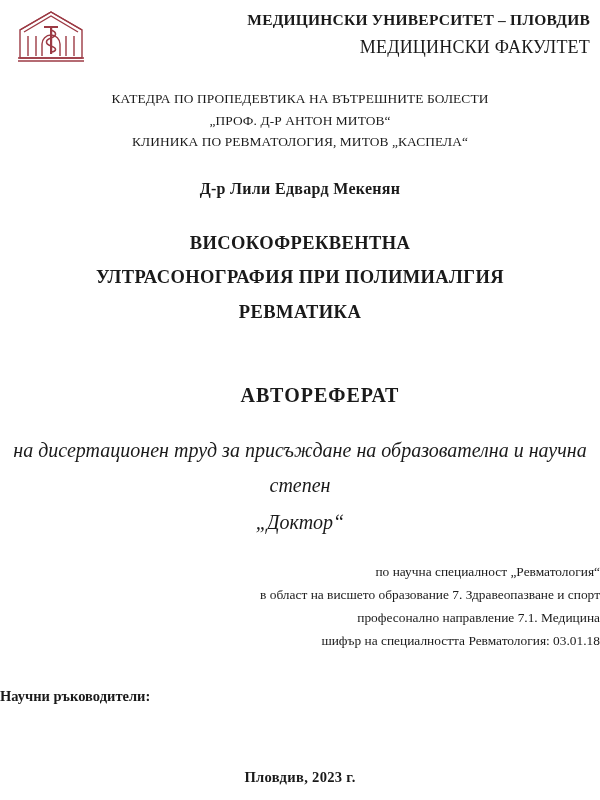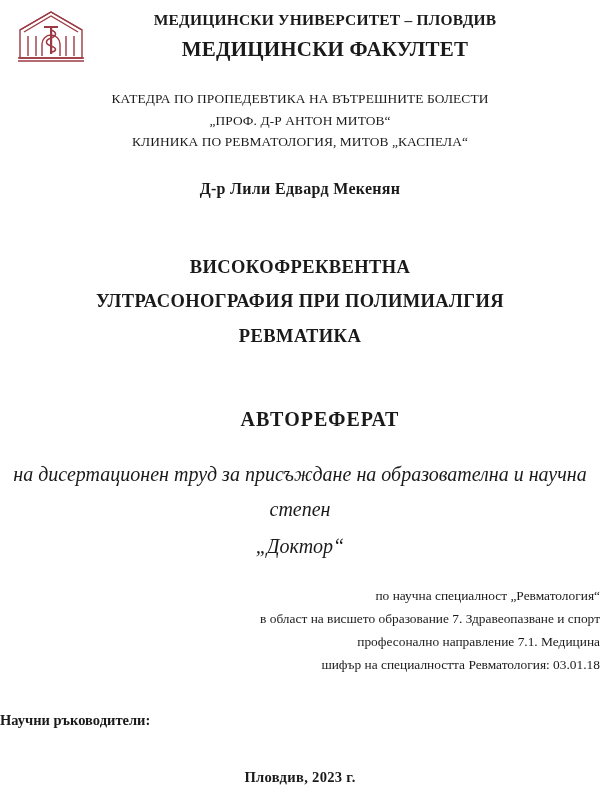--- a/index.html
+++ b/index.html
@@ -31,33 +31,33 @@
     height: 62px;
   }
   .logo {
     position: absolute;
     left: 14px;
     top: 6px;
     width: 74px;
     height: 58px;
   }
   .univ-lines {
-    text-align: center;
+    text-align: right;
     padding-left: 60px;
     padding-right: 10px;
   }
   .univ-line1 {
     font-weight: bold;
     font-size: 15.5px;
     letter-spacing: 0.2px;
     line-height: 1.5;
   }
   .univ-line2 {
-    font-weight: bold;
-    font-size: 21px;
+    font-weight: normal;
+    font-size: 18px;
     letter-spacing: 0.2px;
     line-height: 1.5;
     margin-top: 3px;
   }
 
   
   .dept {
     text-align: center;
     margin-top: 18px;
     font-size: 13.4px;
@@ -72,21 +72,21 @@
     text-align: center;
     margin-top: 27px;
     font-size: 16px;
     font-weight: bold;
     letter-spacing: 0.3px;
   }
 
   
   .title {
     text-align: center;
-    margin-top: 52px;
+    margin-top: 28px;
     font-size: 18.5px;
     font-weight: bold;
     line-height: 1.85;
     letter-spacing: 0.4px;
     padding: 0 40px;
   }
 
   
   .doctype {
     text-align: center;

